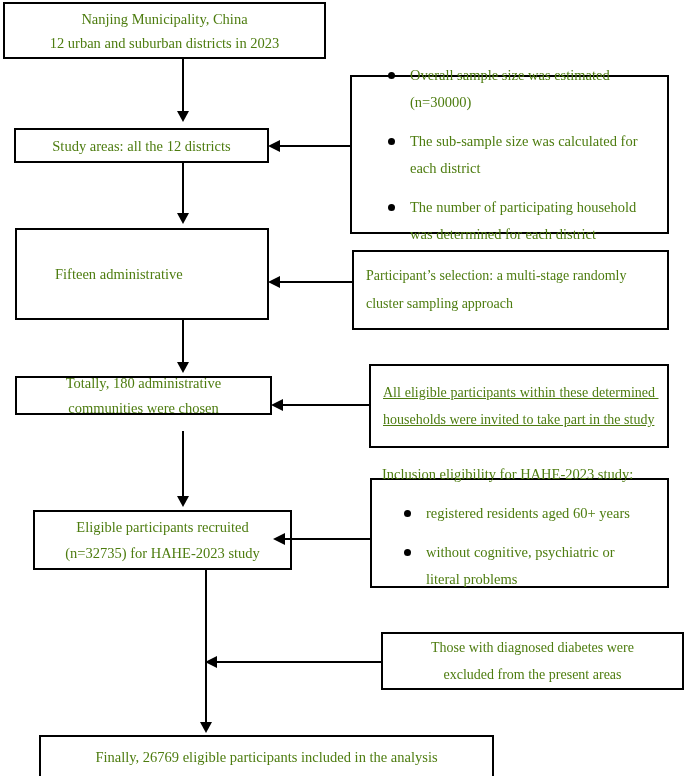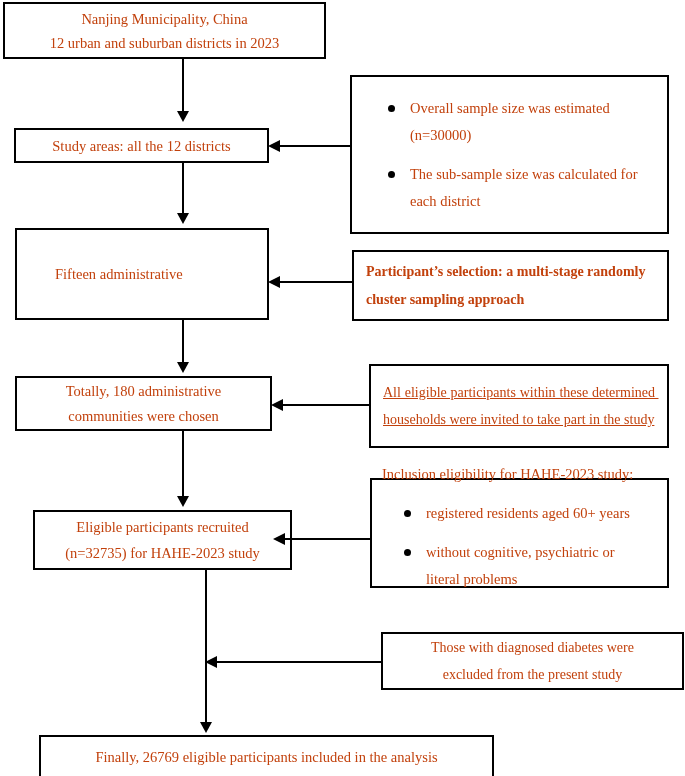--- a/index.html
+++ b/index.html
@@ -6,21 +6,21 @@
     margin: 0;
     padding: 0;
     background: #ffffff;
   }
   #flowchart {
     position: relative;
     width: 685px;
     height: 776px;
     background: #ffffff;
     font-family: "Liberation Serif", "DejaVu Serif", serif;
-    color: #c2410c;
+    color: #4d7c0f;
     overflow: hidden;
   }
   .box {
     position: absolute;
     box-sizing: border-box;
     border: 2px solid #000000;
     background: #ffffff;
     display: flex;
     flex-direction: column;
     justify-content: center;
@@ -30,27 +30,27 @@
     white-space: pre-wrap;
   }
   .center { text-align: center; }
   .left { text-align: left; }
   .justify { text-align: justify; text-align-last: left; }
 
   
   #box-source   { left: 3px;   top: 2px;   width: 323px; height: 57px;  font-size: 14.5px; line-height: 24px; padding: 0 8px; }
   #box-study-areas { left: 14px; top: 128px; width: 255px; height: 35px; font-size: 14.5px; line-height: 22px; padding: 0 8px; }
   #box-communities { left: 15px; top: 228px; width: 254px; height: 92px; font-size: 14.5px; line-height: 27px; padding: 0 8px 0 38px; }
-  #box-totally  { left: 15px;  top: 376px; width: 257px; height: 55px; font-size: 14.5px; line-height: 25px; padding: 0 20px; justify-content: flex-end; }
+  #box-totally  { left: 15px;  top: 376px; width: 257px; height: 39px; font-size: 14.5px; line-height: 25px; padding: 0 20px; }
   #box-eligible { left: 33px;  top: 510px; width: 259px; height: 60px; font-size: 14.5px; line-height: 26px; padding: 0 8px; }
   #box-final    { left: 39px;  top: 735px; width: 455px; height: 44px; font-size: 14.5px; line-height: 24px; padding: 0 8px; }
 
   
   #box-sample-size { left: 350px; top: 75px;  width: 319px; height: 159px; font-size: 14.5px; line-height: 27px; padding: 6px 10px 6px 12px; }
-  #box-participant-selection { left: 352px; top: 250px; width: 317px; height: 71px; font-size: 14px; line-height: 28px; padding: 10px 12px; font-weight: bold; }
+  #box-participant-selection { left: 352px; top: 250px; width: 317px; height: 80px; font-size: 14px; line-height: 28px; padding: 10px 12px; }
   #box-all-eligible { left: 369px; top: 364px; width: 300px; height: 84px; font-size: 14px; line-height: 27px; padding: 2px 12px; text-decoration: underline; }
   #box-inclusion { left: 370px; top: 478px; width: 299px; height: 110px; font-size: 14.5px; line-height: 27px; padding: 4px 8px 4px 10px; }
   #box-diabetes { left: 381px; top: 632px; width: 303px; height: 58px; font-size: 14px; line-height: 27px; padding: 0 10px; align-items: center; }
 
   
   ul.bullets {
     margin: 0;
     padding: 0 0 0 34px;
     list-style: none;
   }
@@ -142,20 +142,21 @@
   <div class="arrow-down" style="left:200px; top:722px;"></div>
 
   <div class="box center" id="box-final">
     <span class="line">Finally, 26769 eligible participants included in the analysis</span>
   </div>
 
   <div class="box left" id="box-sample-size">
     <ul class="bullets">
       <li>Overall sample size was estimated (n=30000)</li>
       <li>The sub-sample size was calculated for each district</li>
+      <li>The number of participating household was determined for each district</li>
     </ul>
   </div>
   <div class="hline" style="left:278px; top:145px; width:72px;"></div>
   <div class="arrow-left" style="left:268px; top:140px;"></div>
 
   <div class="box left" id="box-participant-selection">
     <span class="line">Participant’s selection: a multi-stage randomly cluster sampling approach</span>
   </div>
   <div class="hline" style="left:279px; top:281px; width:73px;"></div>
   <div class="arrow-left" style="left:268px; top:276px;"></div>
@@ -171,18 +172,18 @@
     <ul class="bullets">
       <li>registered residents aged 60+ years</li>
       <li>without cognitive, psychiatric or literal problems</li>
     </ul>
   </div>
   <div class="hline" style="left:284px; top:538px; width:86px;"></div>
   <div class="arrow-left" style="left:273px; top:533px;"></div>
 
   <div class="box center" id="box-diabetes">
     <span class="line">Those with diagnosed diabetes were</span>
-    <span class="line">excluded from the present study</span>
+    <span class="line">excluded from the present areas</span>
   </div>
   <div class="hline" style="left:216px; top:661px; width:165px;"></div>
   <div class="arrow-left" style="left:205px; top:656px;"></div>
 
 </div>
 
 </body></html>

